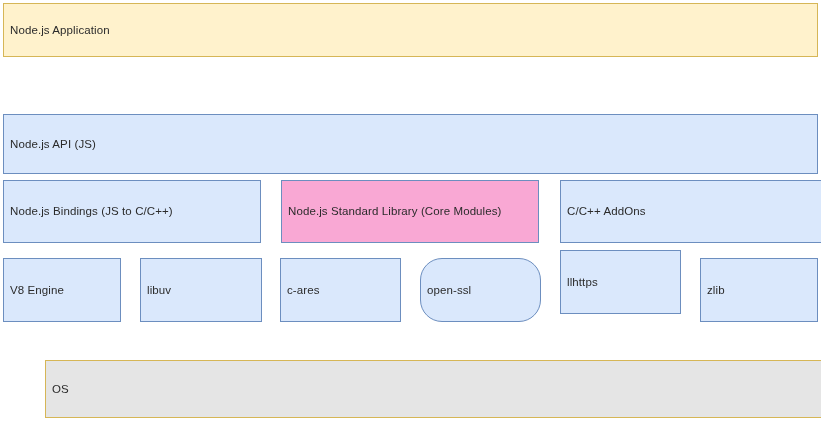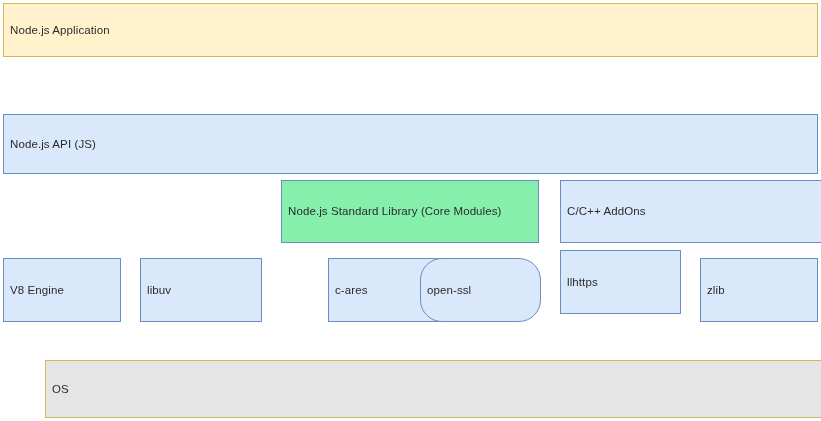--- a/index.html
+++ b/index.html
@@ -55,33 +55,36 @@
 </head>
 <body style="background: rgb(255, 255, 255);">
 
 <div id="diagram">
     <div class="node tier-app" style="left: 3px; top: 3px; width: 815px; height: 54px; background: rgb(255, 242, 204); border-color: rgb(214, 182, 86); color: rgb(43, 43, 43);">
       <span class="node-label">Node.js Application</span>
     </div>
     <div class="node tier-blue" style="left: 3px; top: 114px; width: 815px; height: 60px; background: rgb(218, 232, 252); border-color: rgb(108, 142, 191); color: rgb(43, 43, 43);">
       <span class="node-label">Node.js API (JS)</span>
     </div>
-    <div class="node tier-blue" style="left: 281px; top: 180px; width: 258px; height: 63px; background: #86efac; border-color: rgb(108, 142, 191); color: rgb(43, 43, 43);">
+    <div class="node tier-blue" style="left: 3px; top: 180px; width: 258px; height: 63px; background: rgb(218, 232, 252); border-color: rgb(108, 142, 191); color: rgb(43, 43, 43);">
+      <span class="node-label">Node.js Bindings (JS to C/C++)</span>
+    </div>
+    <div class="node tier-blue" style="left: 281px; top: 180px; width: 258px; height: 63px; background: #f9a8d4; border-color: rgb(108, 142, 191); color: rgb(43, 43, 43);">
       <span class="node-label">Node.js Standard Library (Core Modules)</span>
     </div>
     <div class="node tier-blue" style="left: 560px; top: 180px; width: 284px; height: 63px; background: rgb(218, 232, 252); border-color: rgb(108, 142, 191); color: rgb(43, 43, 43);">
       <span class="node-label">C/C++ AddOns</span>
     </div>
     <div class="node tier-blue" style="left: 3px; top: 258px; width: 118px; height: 64px; background: rgb(218, 232, 252); border-color: rgb(108, 142, 191); color: rgb(43, 43, 43);">
       <span class="node-label">V8 Engine</span>
     </div>
     <div class="node tier-blue" style="left: 140px; top: 258px; width: 122px; height: 64px; background: rgb(218, 232, 252); border-color: rgb(108, 142, 191); color: rgb(43, 43, 43);">
       <span class="node-label">libuv</span>
     </div>
-    <div class="node tier-blue" style="left: 280px; top: 258px; width: 121px; height: 64px; background: rgb(218, 232, 252); border-color: rgb(108, 142, 191); color: rgb(43, 43, 43); margin-left: 48px;">
+    <div class="node tier-blue" style="left: 280px; top: 258px; width: 121px; height: 64px; background: rgb(218, 232, 252); border-color: rgb(108, 142, 191); color: rgb(43, 43, 43);">
       <span class="node-label">c-ares</span>
     </div>
     <div class="node tier-blue" style="left: 420px; top: 258px; width: 121px; height: 64px; background: rgb(218, 232, 252); border-color: rgb(108, 142, 191); color: rgb(43, 43, 43); border-radius: 22px;">
       <span class="node-label">open-ssl</span>
     </div>
     <div class="node tier-blue" style="left: 560px; top: 250px; width: 121px; height: 64px; background: rgb(218, 232, 252); border-color: rgb(108, 142, 191); color: rgb(43, 43, 43);">
       <span class="node-label">llhttps</span>
     </div>
     <div class="node tier-blue" style="left: 700px; top: 258px; width: 118px; height: 64px; background: rgb(218, 232, 252); border-color: rgb(108, 142, 191); color: rgb(43, 43, 43);">
       <span class="node-label">zlib</span>

